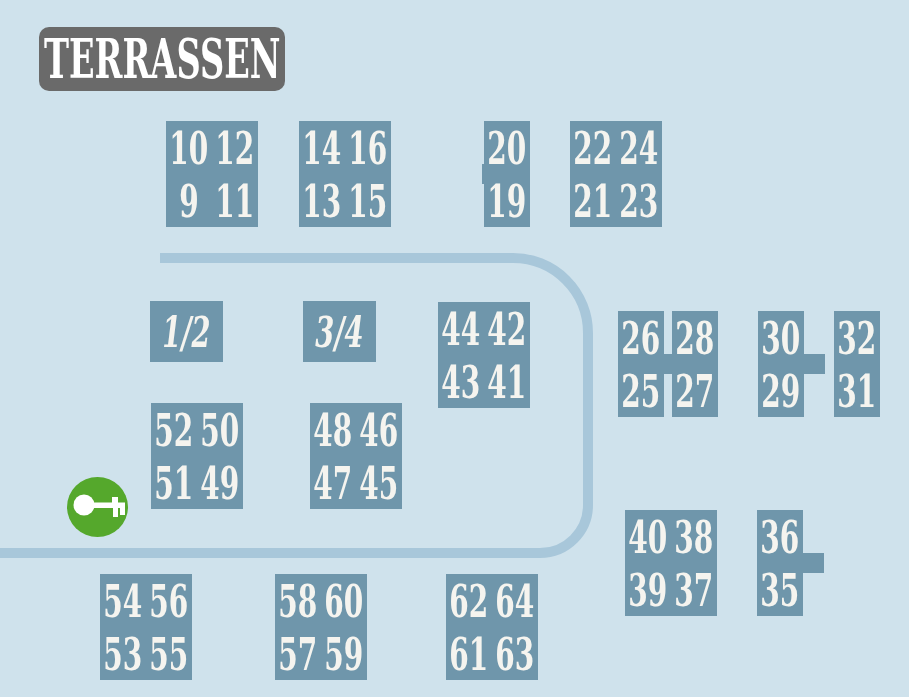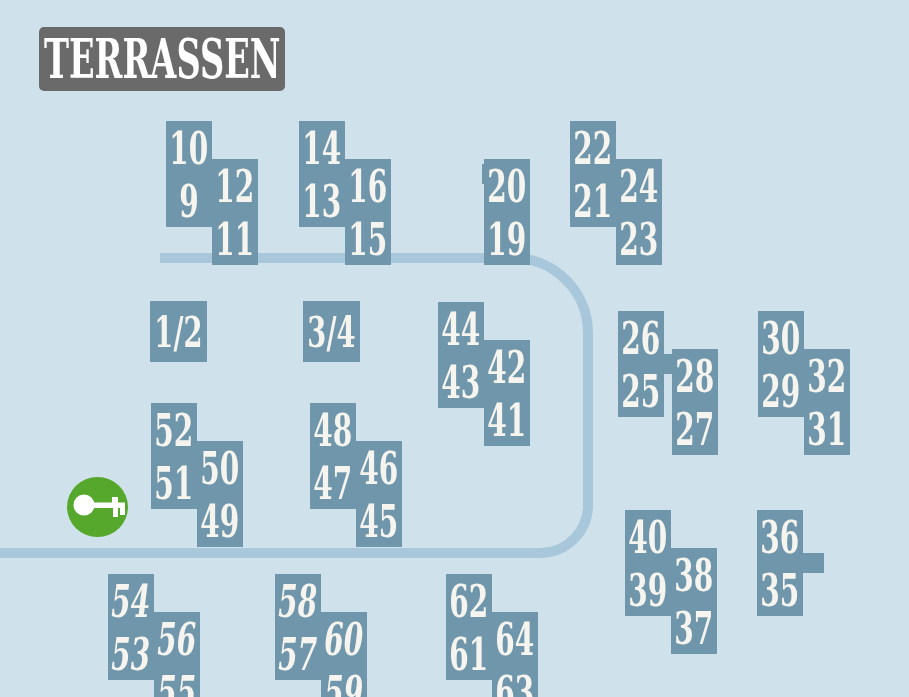--- a/index.html
+++ b/index.html
@@ -18,21 +18,21 @@
     left: 0; top: 0;
     width: 909px; height: 697px;
     pointer-events: none;
   }
 
   .title-box {
     position: absolute;
     left: 39px; top: 27px;
     width: 246px; height: 64px;
     background: #6a6a6a;
-    border-radius: 5px;
+    border-radius: 10px;
     display: flex;
     align-items: center;
     justify-content: center;
   }
   .title-box .title-text {
     color: #ffffff;
     font-weight: bold;
     font-size: 56px;
     line-height: 1;
     white-space: nowrap;
@@ -46,21 +46,21 @@
   }
   .hcol {
     position: absolute;
     top: 0;
     width: 46px; height: 106px;
     background: #6f96ab;
     display: flex;
     flex-direction: column;
   }
   .hcol-left  { left: 0; }
-  .hcol-right { right: 0; margin-top: 38px; }
+  .hcol-right { right: 0; }
   .hbar {
     position: absolute;
     left: 44px; top: 43px;
     width: 23px; height: 20px;
     background: #6f96ab;
   }
   .cell {
     flex: 1;
     display: flex;
     align-items: center;
@@ -70,25 +70,26 @@
     color: #f5f4ef;
     font-weight: bold;
     font-size: 40px;
     line-height: 1;
     white-space: nowrap;
     transform: scale(0.70, 1.12);
   }
 
   .single {
     position: absolute;
-    width: 57px; height: 61px;
+    width: 73px; height: 61px;
     background: #6f96ab;
     display: flex;
     align-items: center;
     justify-content: center;
+    font-style: italic;
   }
   .single .num { font-size: 38px; transform: scale(0.72, 1.12); }
 
   .key-marker {
     position: absolute;
     left: 67px; top: 477px;
     width: 61px; height: 60px;
     background: #55a82c;
     border-radius: 50%;
   }
@@ -217,21 +218,21 @@
     <div class="hbar"></div>
     <div class="hcol hcol-right">
       <div class="cell">
         <span class="num">28</span>
       </div>
       <div class="cell">
         <span class="num">27</span>
       </div>
     </div>
   </div>
-      <div class="hgroup" style="left: 758px; top: 311px;">
+      <div class="hgroup" style="left: 758px; top: 311px; padding-left: 30px;">
     <div class="hcol hcol-left">
       <div class="cell">
         <span class="num">30</span>
       </div>
       <div class="cell">
         <span class="num">29</span>
       </div>
     </div>
     <div class="hbar"></div>
     <div class="hcol hcol-right">
@@ -304,40 +305,40 @@
     <div class="hcol hcol-left">
       <div class="cell">
         <span class="num">36</span>
       </div>
       <div class="cell">
         <span class="num">35</span>
       </div>
     </div>
     <div class="hbar"></div>
   </div>
-      <div class="hgroup" style="left: 108px; top: 574px; font-style: italic;">
+      <div class="hgroup" style="left: 100px; top: 574px;">
     <div class="hcol hcol-left">
       <div class="cell">
         <span class="num">54</span>
       </div>
       <div class="cell">
         <span class="num">53</span>
       </div>
     </div>
     <div class="hbar"></div>
     <div class="hcol hcol-right">
       <div class="cell">
         <span class="num">56</span>
       </div>
       <div class="cell">
         <span class="num">55</span>
       </div>
     </div>
   </div>
-      <div class="hgroup" style="left: 275px; top: 574px; font-style: italic;">
+      <div class="hgroup" style="left: 275px; top: 574px;">
     <div class="hcol hcol-left">
       <div class="cell">
         <span class="num">58</span>
       </div>
       <div class="cell">
         <span class="num">57</span>
       </div>
     </div>
     <div class="hbar"></div>
     <div class="hcol hcol-right">

